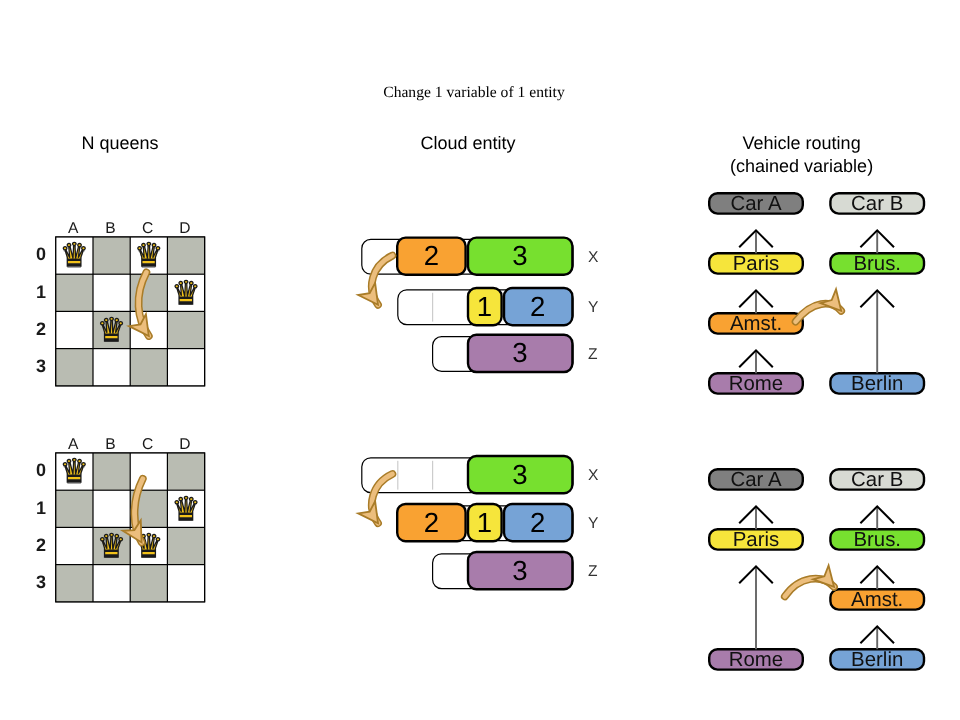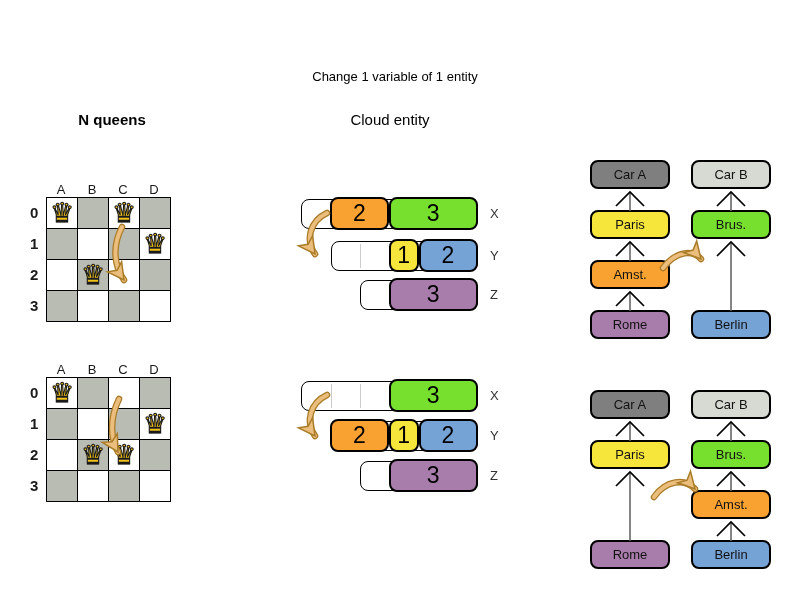--- a/index.html
+++ b/index.html
@@ -1,23 +1,23 @@
 <!DOCTYPE html>
 <html style="--board-dark: #b9bcb2; --queen-gold: #f2c219; --arrow-fill: #ecbe7d; --arrow-stroke: #a97c28; --link-line: #666666; --chevron: #000000; --divider: #cccccc; --orange: #f9a232; --green: #77e02f; --yellow: #f6e53b; --blue: #76a3d6; --purple: #a87cab; --car-a: #7f7f7f; --car-b: #d7dad3;"><head>
 <meta charset="utf-8">
 <style>
   html,body{margin:0;padding:0;background:#fff;}
   #stage{position:relative;width:800px;height:600px;background:#fff;overflow:hidden;
          font-family:"Liberation Sans", sans-serif;color:#000;}
   
   #title{position:absolute;left:0;top:30px;width:790px;text-align:center;
          font-size:34px;letter-spacing:0.5px;}
-  #subtitle{position:absolute;left:0;top:69px;width:790px;text-align:center;font-size:13px;}
+  #subtitle{position:absolute;left:0;top:69px;width:790px;text-align:center;font-size:13px;font-family:Liberation Serif, serif;}
   .section-title{position:absolute;top:110px;width:200px;text-align:center;font-size:15px;line-height:19px;}
-  #sec-nqueens{left:12px;font-weight:bold;}
+  #sec-nqueens{left:0;}
   #sec-cloud{left:290px;}
   #sec-vehicle{left:568px;}
   
   .board{position:absolute;left:30px;}
   #board-0{top:182px;} #board-1{top:362px;}
   .board-headers{display:flex;margin-left:16px;height:15px;}
   .col-label{width:31px;text-align:center;font-size:13px;letter-spacing:1px;color:#1a1a1a;}
   .board-body{display:flex;}
   .row-labels{width:16px;display:flex;flex-direction:column;}
   .row-label{height:31px;line-height:31px;font-size:15px;font-weight:bold;color:#1a1a1a;}
@@ -34,39 +34,41 @@
   .cloud-row{position:absolute;right:0;height:30px;}
   .cloud-box{position:relative;height:30px;background:#fff;border:1.5px solid #000;
              border-radius:8px;box-sizing:border-box;}
   .cloud-divider{position:absolute;top:2px;bottom:2px;width:1px;background:var(--divider);}
   .cloud-seg{position:absolute;top:-3px;height:33px;border:2px solid #000;border-radius:8px;
              box-sizing:border-box;display:flex;align-items:center;justify-content:center;
              font-size:23px;color:#000;}
   .cloud-label{position:absolute;left:189px;top:0;height:30px;line-height:30px;
                font-size:13px;color:#333;}
   
-  .vnode{position:absolute;width:80px;height:29px;border:2px solid #000;border-radius:8px;
+  .vnode{position:absolute;width:80px;height:19px;border:2px solid #000;border-radius:8px;
          box-sizing:border-box;display:flex;align-items:center;justify-content:center;
-         font-size:13px;color:#111;}
+         font-size:17px;color:#111;}
   
   #overlay{position:absolute;left:0;top:0;pointer-events:none;}
   .arrow-under{fill:none;stroke:var(--arrow-stroke);stroke-width:6.5;stroke-linecap:round;}
   .arrow-over{fill:none;stroke:var(--arrow-fill);stroke-width:4;stroke-linecap:round;}
   .chain-line{stroke:var(--link-line);stroke-width:1.6;}
 </style>
 </head>
 <body>
 
 <div id="stage">
 
   <div id="subtitle">Change 1 variable of 1 entity</div>
 
   <div class="section-title" id="sec-nqueens">N queens</div>
   <div class="section-title" id="sec-cloud">Cloud entity</div>
   <div class="section-title" id="sec-vehicle">
+    <div>Vehicle routing</div>
+    <div>(chained variable)</div>
   </div>
 
   <div class="board" id="board-0">
       <div class="board-headers">
         <div class="col-label">A</div>
         <div class="col-label">B</div>
         <div class="col-label">C</div>
         <div class="col-label">D</div>
       </div>
       <div class="board-body">

